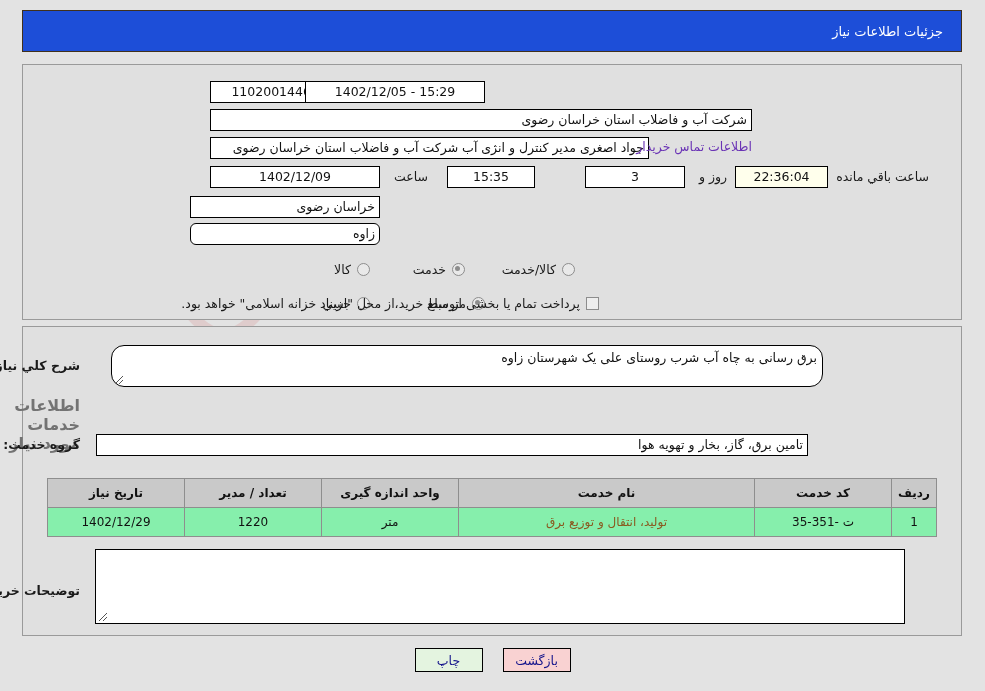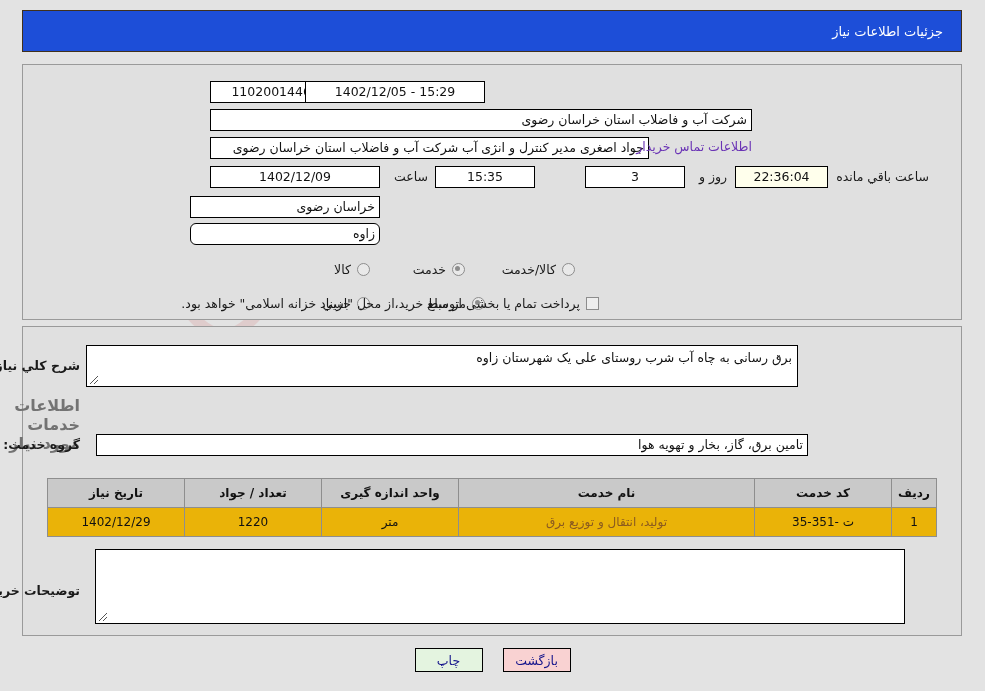--- a/index.html
+++ b/index.html
@@ -92,21 +92,21 @@
     position:absolute;left:47px;top:478px;width:890px;
     border-collapse:collapse;z-index:2;background:#fff;
     font-size:12px;
   }
   .tbl th{
     background:#C9C9C9;border:1px solid #8e8e8e;
     height:28px;font-weight:bold;color:#111;font-size:12px;
     text-align:center;padding:0 4px;
   }
   .tbl td{
-    background:#eab308;border:1px solid #8e8e8e;
+    background:#86efac;border:1px solid #8e8e8e;
     height:28px;text-align:center;color:#111;padding:0 4px;
   }
   .tbl td.svc{color:#8a5a20;}
   
   .btnbar{
     position:absolute;left:0;top:648px;width:985px;
     display:flex;justify-content:center;gap:20px;z-index:3;
   }
   .btn{
     width:68px;height:24px;border:1px solid #000;box-sizing:border-box;
@@ -154,21 +154,21 @@
 <div class="fld right" style="position:absolute;right:336px;top:137px;width:439px;z-index:2;">جواد اصغری مدیر کنترل و انژی آب  شرکت آب و فاضلاب استان خراسان رضوی</div>
 <div style="position:absolute;right:233px;top:139px;z-index:2;">
   <span class="link">اطلاعات تماس خریدار</span>
 </div>
 
 <div class="row" style="right:780px;top:160px;width:150px;display:block;line-height:17px;">
   <span class="lbl">مهلت ارسال پاسخ: تا تاریخ:</span>
 </div>
 <div class="fld center" style="position:absolute;right:605px;top:166px;width:170px;z-index:2;">1402/12/09</div>
 <span class="lbl" style="position:absolute;right:557px;top:169px;z-index:2;">ساعت</span>
-<div class="fld center" style="position:absolute;right:450px;top:166px;width:100px;z-index:2;">15:35</div>
+<div class="fld center" style="position:absolute;right:450px;top:166px;width:88px;z-index:2;">15:35</div>
 <div class="fld center" style="position:absolute;right:300px;top:166px;width:100px;z-index:2;">3</div>
 <span class="lbl" style="position:absolute;right:258px;top:169px;z-index:2;">روز و</span>
 <div class="fld cream center" style="position:absolute;right:157px;top:166px;width:93px;z-index:2;">22:36:04</div>
 <span class="lbl" style="position:absolute;right:56px;top:169px;z-index:2;">ساعت باقي مانده</span>
 
 <div class="row" style="right:780px;top:197px;">
   <span class="lbl">استان محل تحویل:</span>
 </div>
 <div class="fld right" style="position:absolute;right:605px;top:196px;width:190px;z-index:2;">خراسان رضوی</div>
 
@@ -207,21 +207,21 @@
 <div style="position:absolute;right:386px;top:296px;z-index:2;" class="opt">
   <span class="checkbox"></span>
   <span class="lbl">پرداخت تمام یا بخشی از مبلغ خرید،از محل "اسناد خزانه اسلامی" خواهد بود.</span>
 </div>
 
 <div class="panel" id="panel-bottom"></div>
 
 <div style="position:absolute;right:905px;top:358px;z-index:2;">
   <span class="lbl lbl-strong">شرح کلي نیاز:</span>
 </div>
-<div class="ta" style="position:absolute;right:187px;top:345px;width:712px;height:42px;z-index:2;">
+<div class="ta" style="position:absolute;right:162px;top:345px;width:712px;height:42px;z-index:2;border-radius:13px;">
   <span>برق رسانی به چاه آب شرب  روستای علی یک شهرستان  زاوه</span>
   <svg class="grip-svg" width="10" height="10" viewBox="0 0 10 10">
     <line x1="9" y1="1" x2="1" y2="9" stroke="#555" stroke-width="1"></line>
     <line x1="9" y1="5" x2="5" y2="9" stroke="#555" stroke-width="1"></line>
   </svg>
 </div>
 
 <div class="sec-head" style="right:905px;top:396px;z-index:2;">اطلاعات خدمات مورد نیاز</div>
 
 <div style="position:absolute;right:905px;top:437px;z-index:2;">
@@ -229,21 +229,21 @@
 </div>
 <div class="fld right" style="position:absolute;right:177px;top:434px;width:712px;z-index:2;">تامین برق، گاز، بخار و تهویه هوا</div>
 
 <table class="tbl">
   <thead>
     <tr>
       <th style="width:36px;margin-left:28px;">ردیف</th>
       <th style="width:128px;">کد خدمت</th>
       <th>نام خدمت</th>
       <th style="width:128px;">واحد اندازه گیری</th>
-      <th style="width:128px;">تعداد / جواد</th>
+      <th style="width:128px;">تعداد / مدیر</th>
       <th style="width:128px;">تاریخ نیاز</th>
     </tr>
   </thead>
   <tbody>
     <tr>
       <td>1</td>
       <td>ت -351-35</td>
       <td class="svc">تولید، انتقال و توزیع برق</td>
       <td>متر</td>
       <td>1220</td>

